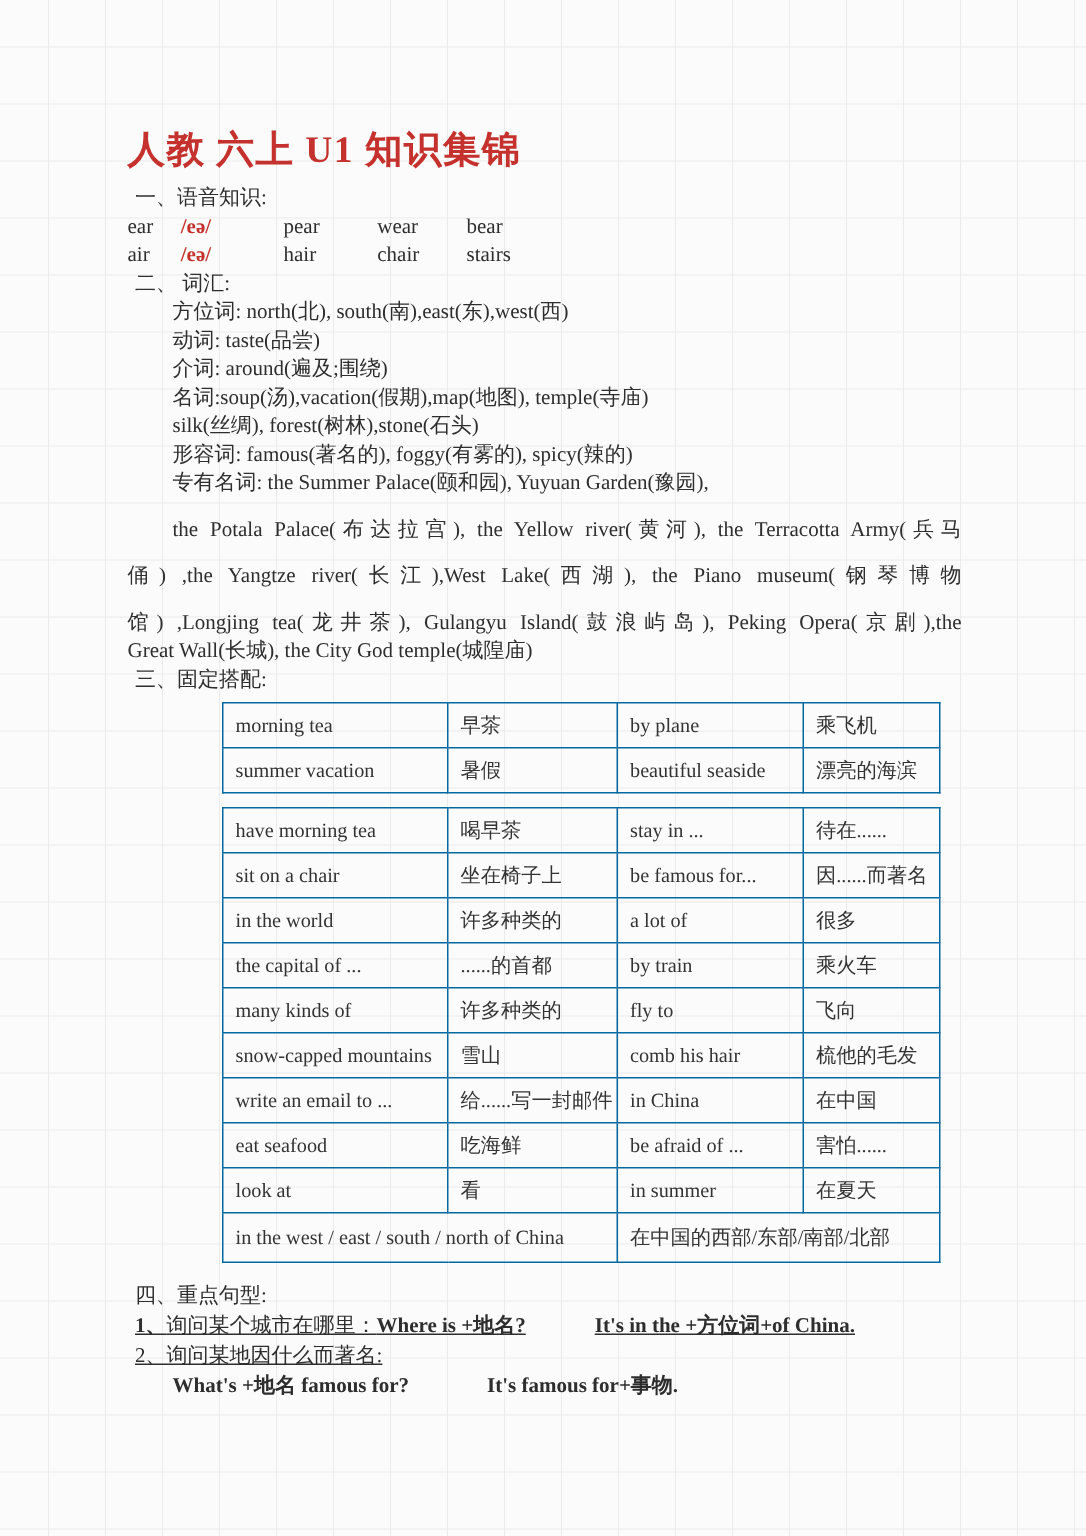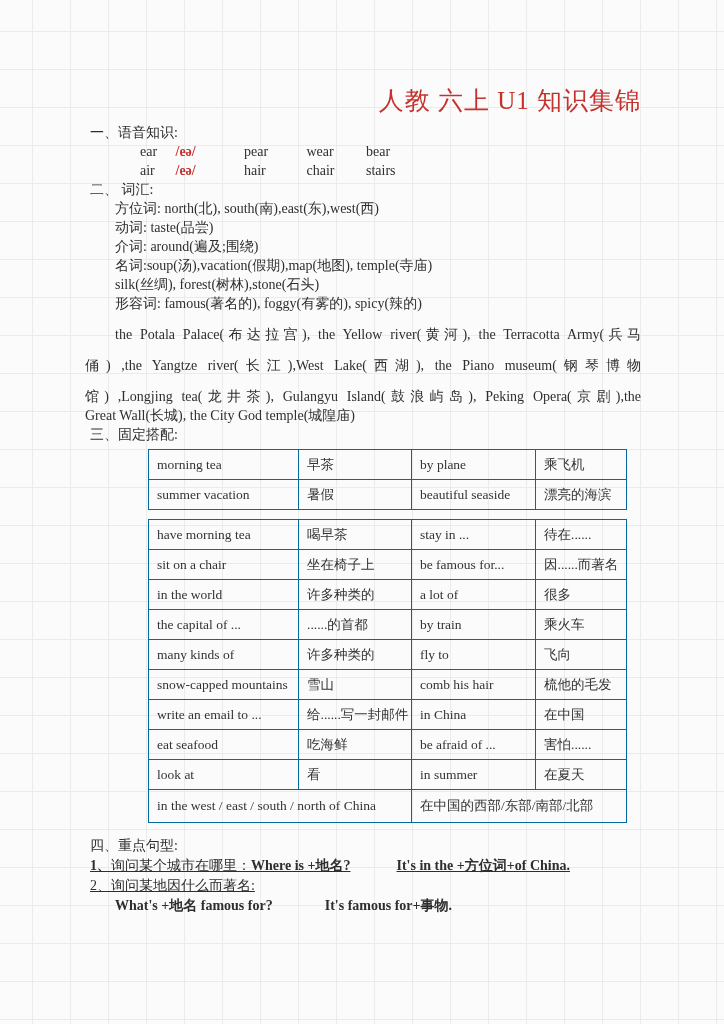--- a/index.html
+++ b/index.html
@@ -15,31 +15,31 @@
     color: #2e2e2e;
     overflow: hidden;
     position: relative;
   }
   .content {
     position: absolute;
     left: 85px; top: 0;
     width: 556px;
   }
   .title {
-    text-align: right;
+    text-align: left;
     color: #c5322e;
-    font-weight: normal;
+    font-weight: bold;
     font-size: 25px;
     line-height: 30px;
     margin: 86px 0 0 0;
     letter-spacing: 1px;
   }
   .bodytext { font-size: 14px; line-height: 19px; margin-top: 7px; }
   .h { margin-left: 5px; }
-  .phon-row { margin-left: 55px; }
+  .phon-row { }
   .pw   { display: inline-block; width: 32px; }
   .pipa { display: inline-block; width: 65px; color: #c5322e; font-weight: bold; }
   .pex  { display: inline-block; width: 59px; }
   .pex2 { display: inline-block; width: 56px; }
   .vline.ind { margin-left: 30px; }
   .just { text-align: justify; text-align-last: justify; margin-top: 12px; }
   table {
     border-collapse: collapse;
     table-layout: fixed;
     margin-left: 63px;
@@ -92,20 +92,21 @@
     </div>
 
     <div class="h">二、 词汇:</div>
 
     <div class="vline ind">方位词: north(北), south(南),east(东),west(西)</div>
     <div class="vline ind">动词: taste(品尝)</div>
     <div class="vline ind">介词: around(遍及;围绕)</div>
     <div class="vline ind">名词:soup(汤),vacation(假期),map(地图), temple(寺庙)</div>
     <div class="vline ind">silk(丝绸), forest(树林),stone(石头)</div>
     <div class="vline ind">形容词: famous(著名的), foggy(有雾的), spicy(辣的)</div>
+    <div class="vline ind">专有名词: the Summer Palace(颐和园), Yuyuan Garden(豫园),</div>
     <div class="vline ind just">the Potala Palace(布达拉宫), the Yellow river(黄河), the Terracotta Army(兵马</div>
     <div class="vline just">俑) ,the Yangtze river(长江),West Lake(西湖), the Piano museum(钢琴博物</div>
     <div class="vline just">馆) ,Longjing tea(龙井茶), Gulangyu Island(鼓浪屿岛), Peking Opera(京剧),the</div>
     <div class="vline">Great Wall(长城), the City God temple(城隍庙)</div>
 
     <div class="h">三、固定搭配:</div>
   </div>
 
   <table class="t1">
     <colgroup>

